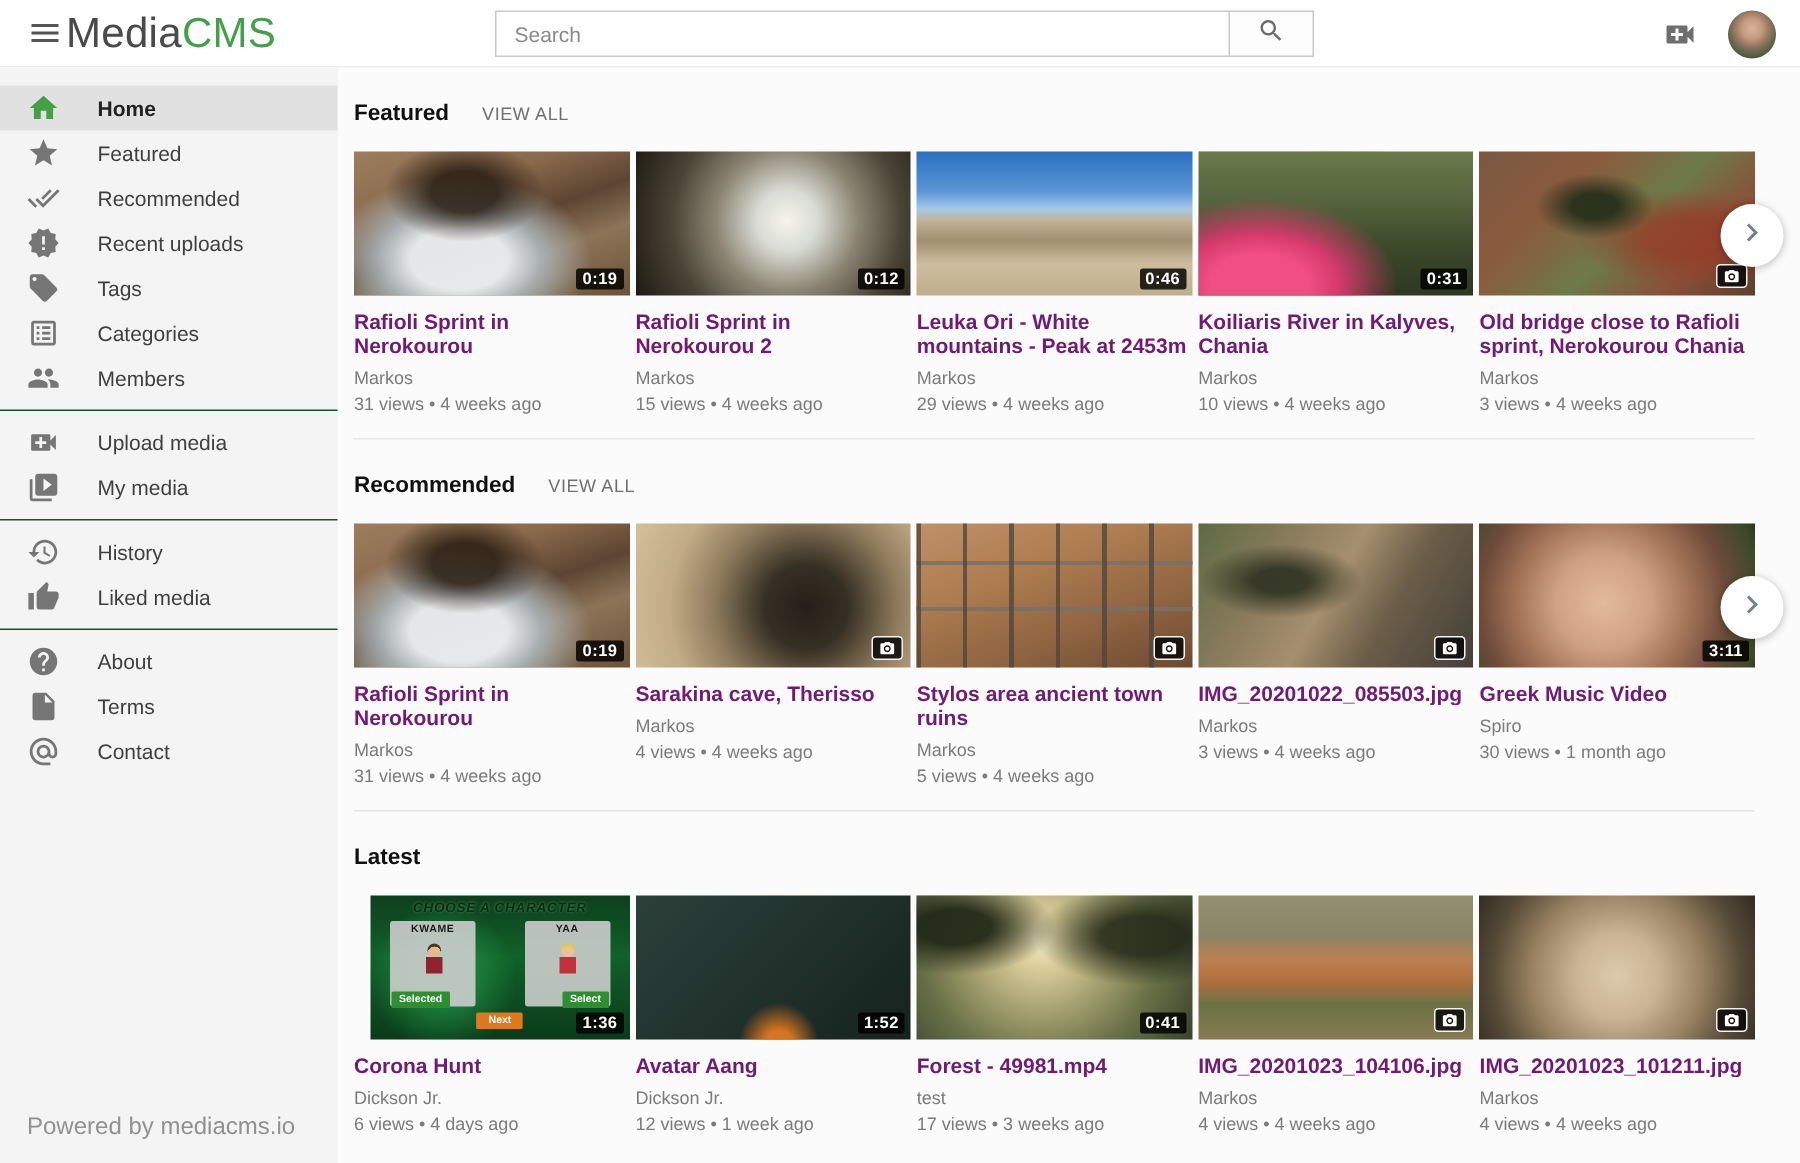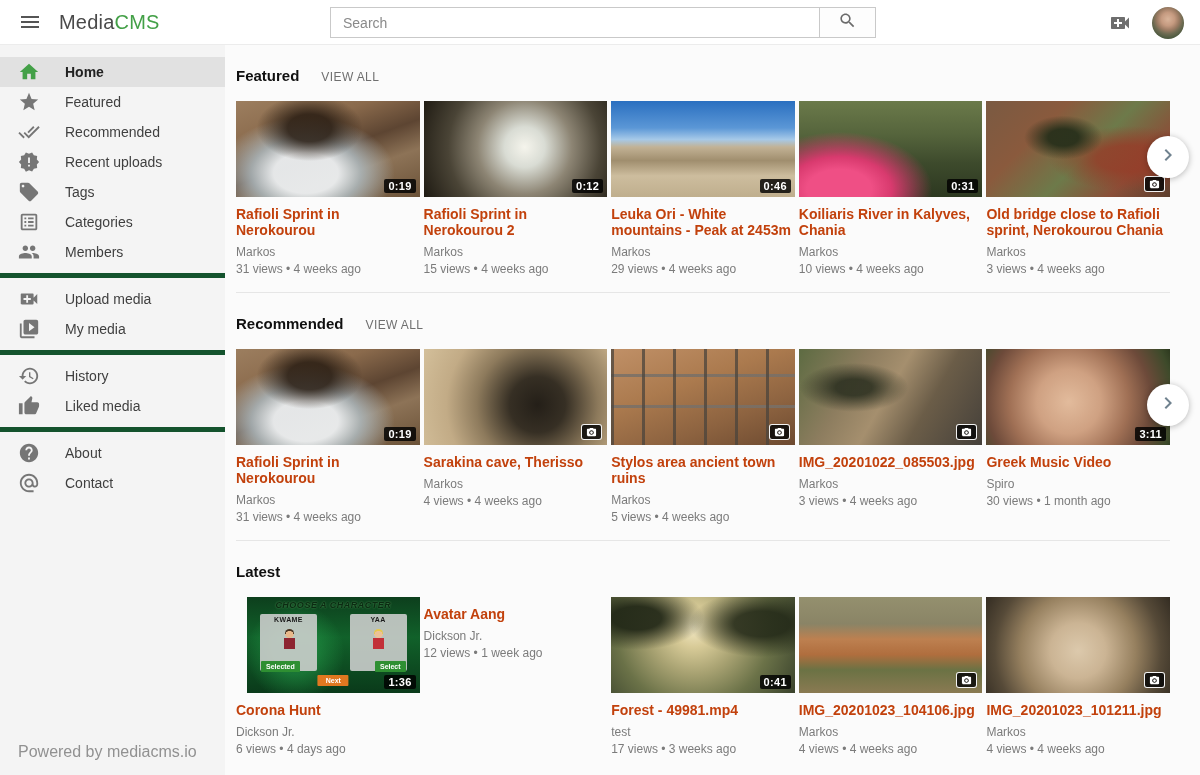--- a/index.html
+++ b/index.html
@@ -3,40 +3,40 @@
 <meta charset="utf-8">
 <style>
   html,body{margin:0;padding:0;width:1200px;height:775px;overflow:hidden;
     font-family:"Liberation Sans",sans-serif;background:#fbfbfb;-webkit-font-smoothing:antialiased;}
   *{box-sizing:border-box;}
 
   
   .topbar{position:fixed;top:0;left:0;right:0;height:45px;background:#fff;
     border-bottom:1px solid #ececec;z-index:50;display:flex;align-items:center;}
   .hamburger{margin-left:18px;width:24px;height:24px;color:#555;cursor:pointer;flex:none;}
-  .logo{margin-left:17px;font-size:20px;color:#4a4a4a;letter-spacing:.2px;cursor:pointer;white-space:nowrap;}
+  .logo{margin-left:2px;font-size:28px;color:#4a4a4a;letter-spacing:.2px;cursor:pointer;white-space:nowrap;}
   .logo .brand-green{color:#43a047;}
   .search-wrap{position:absolute;left:330px;top:7px;width:546px;height:31px;display:flex;}
   .search-input{flex:1;border:1px solid #c9c9c9;background:#fff;padding:0 12px;font-size:14px;
     color:#333;outline:none;font-family:inherit;}
   .search-input::placeholder{color:#8a8a8a;}
   .search-btn{width:56px;border:1px solid #c9c9c9;border-left:none;background:#fdfdfd;
     display:flex;align-items:center;justify-content:center;cursor:pointer;color:#6b6b6b;}
   .search-btn svg{width:19px;height:19px;}
   .topbar-right{position:absolute;right:16px;top:0;height:45px;display:flex;align-items:center;gap:20px;}
   .addvideo{width:24px;height:24px;color:#6e6e6e;cursor:pointer;}
   .avatar{width:32px;height:32px;border-radius:50%;cursor:pointer;overflow:hidden;
     background:
       radial-gradient(circle at 50% 38%, #d9b49a 0%, #c59a80 26%, #9a7a62 44%, #6e6b52 58%, #4e5a40 74%, #3c4632 100%);}
 
   
   .sidebar{position:fixed;top:45px;left:0;bottom:0;width:225px;background:#f4f4f4;
     display:flex;flex-direction:column;padding-top:6px;z-index:40;}
   .side-group{padding:6px 0;}
-  .side-group + .side-group{border-top:5px solid #14532d;}
+  .side-group + .side-group{border-top:1px solid #14532d;}
   .side-item{height:30px;display:flex;align-items:center;padding:0 18px;cursor:pointer;
     color:#3f3f3f;font-size:14px;}
   .side-item .s-icon{width:22px;height:22px;margin-right:25px;color:#767676;flex:none;}
   .side-item .s-icon svg{width:22px;height:22px;display:block;}
   .side-item.active{background:#e1e1e1;font-weight:bold;color:#222;}
   .side-item.active .s-icon{color:#43a047;}
   .side-footer{margin-top:auto;padding:14px 18px;font-size:16px;color:#919191;}
 
   
   .main{margin-left:225px;margin-top:45px;padding:0 30px 0 11px;}
@@ -46,21 +46,21 @@
   .sec-title{font-size:15px;font-weight:bold;color:#101010;}
   .view-all{font-size:12px;color:#6f6f6f;margin-left:22px;letter-spacing:.4px;cursor:pointer;}
   .cards{display:grid;grid-template-columns:repeat(5,1fr);gap:4px;}
   .card{cursor:pointer;min-width:0;}
   .thumb{position:relative;height:96px;background:#ccc;overflow:hidden;}
   .badge-duration{position:absolute;right:4px;bottom:4px;background:rgba(0,0,0,.82);color:#fff;
     font-size:11px;font-weight:bold;padding:1px 4px;border-radius:2px;letter-spacing:.3px;}
   .badge-photo{position:absolute;right:5px;bottom:5px;width:21px;height:16px;background:rgba(8,8,8,.85);
     border:1px solid rgba(255,255,255,.95);border-radius:3px;display:flex;align-items:center;justify-content:center;}
   .badge-photo svg{width:11px;height:11px;color:#fff;}
-  .card-title{margin-top:9px;font-size:14px;font-weight:bold;color:#c2410c;line-height:1.15;
+  .card-title{margin-top:9px;font-size:14px;font-weight:bold;color:#701a75;line-height:1.15;
     max-height:33px;overflow:hidden;}
   .card-uploader{margin-top:7px;font-size:12px;color:#7b7b7b;}
   .card-meta{margin-top:3px;font-size:12px;color:#7b7b7b;}
   .next-btn{position:absolute;right:-19px;top:91px;width:42px;height:42px;border-radius:50%;
     background:#fff;box-shadow:0 1px 6px rgba(0,0,0,.28);display:flex;align-items:center;
     justify-content:center;cursor:pointer;color:#70828f;z-index:5;}
   .next-btn svg{width:24px;height:24px;}
 
   
   .t-raf1{background:
@@ -253,20 +253,28 @@
           <span class="s-icon">
             <svg viewBox="0 0 24 24" fill="currentColor" width="22" height="22">
               <path d="M12 2C6.48 2 2 6.48 2 12s4.48 10 10 10 10-4.48 10-10S17.52 2 12 2zm1 17h-2v-2h2v2zm2.07-7.75l-.9.92C13.45 12.9 13 13.5 13 15h-2v-.5c0-1.1.45-2.1 1.17-2.83l1.24-1.26c.37-.36.59-.86.59-1.41 0-1.1-.9-2-2-2s-2 .9-2 2H8c0-2.21 1.79-4 4-4s4 1.79 4 4c0 .88-.36 1.68-.93 2.25z"></path>
             </svg>
           </span>
           <span>About</span>
         </div>
         <div class="side-item">
           <span class="s-icon">
             <svg viewBox="0 0 24 24" fill="currentColor" width="22" height="22">
+              <path d="M6 2c-1.1 0-1.99.9-1.99 2L4 20c0 1.1.89 2 1.99 2H18c1.1 0 2-.9 2-2V8l-6-6H6zm7 7V3.5L18.5 9H13z"></path>
+            </svg>
+          </span>
+          <span>Terms</span>
+        </div>
+        <div class="side-item">
+          <span class="s-icon">
+            <svg viewBox="0 0 24 24" fill="currentColor" width="22" height="22">
               <path d="M12 2C6.48 2 2 6.48 2 12s4.48 10 10 10h5v-2h-5c-4.34 0-8-3.66-8-8s3.66-8 8-8 8 3.66 8 8v1.43c0 .79-.71 1.57-1.5 1.57s-1.5-.78-1.5-1.57V12c0-2.76-2.24-5-5-5s-5 2.24-5 5 2.24 5 5 5c1.38 0 2.64-.56 3.54-1.47.65.89 1.77 1.47 2.96 1.47 1.97 0 3.5-1.6 3.5-3.57V12c0-5.52-4.48-10-10-10zm0 13c-1.66 0-3-1.34-3-3s1.34-3 3-3 3 1.34 3 3-1.34 3-3 3z"></path>
             </svg>
           </span>
           <span>Contact</span>
         </div>
       </div>
     </div>
   <div class="side-footer">Powered by mediacms.io</div>
 </nav>
 
@@ -413,20 +421,23 @@
               <span class="ch-btn selected">Selected</span>
               <span class="ch-btn next">Next</span>
               <span class="ch-btn select">Select</span>
               <span class="badge-duration">1:36</span>
             </div>
             <div class="card-title">Corona Hunt</div>
             <div class="card-uploader">Dickson Jr.</div>
             <div class="card-meta">6 views • 4 days ago</div>
           </div>
           <div class="card">
+            <div class="thumb t-aang">
+              <span class="badge-duration">1:52</span>
+            </div>
             <div class="card-title">Avatar Aang</div>
             <div class="card-uploader">Dickson Jr.</div>
             <div class="card-meta">12 views • 1 week ago</div>
           </div>
           <div class="card">
             <div class="thumb t-forest">
               <span class="badge-duration">0:41</span>
             </div>
             <div class="card-title">Forest - 49981.mp4</div>
             <div class="card-uploader">test</div>

